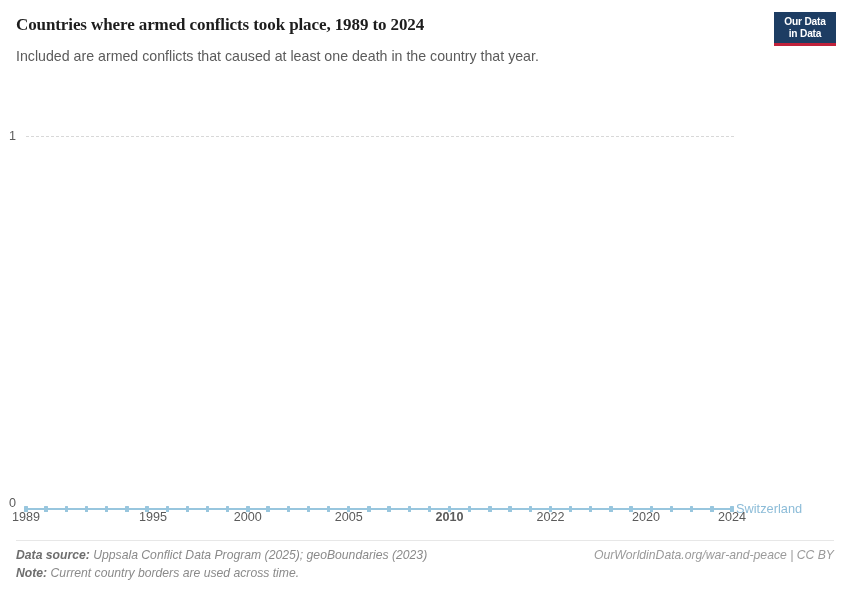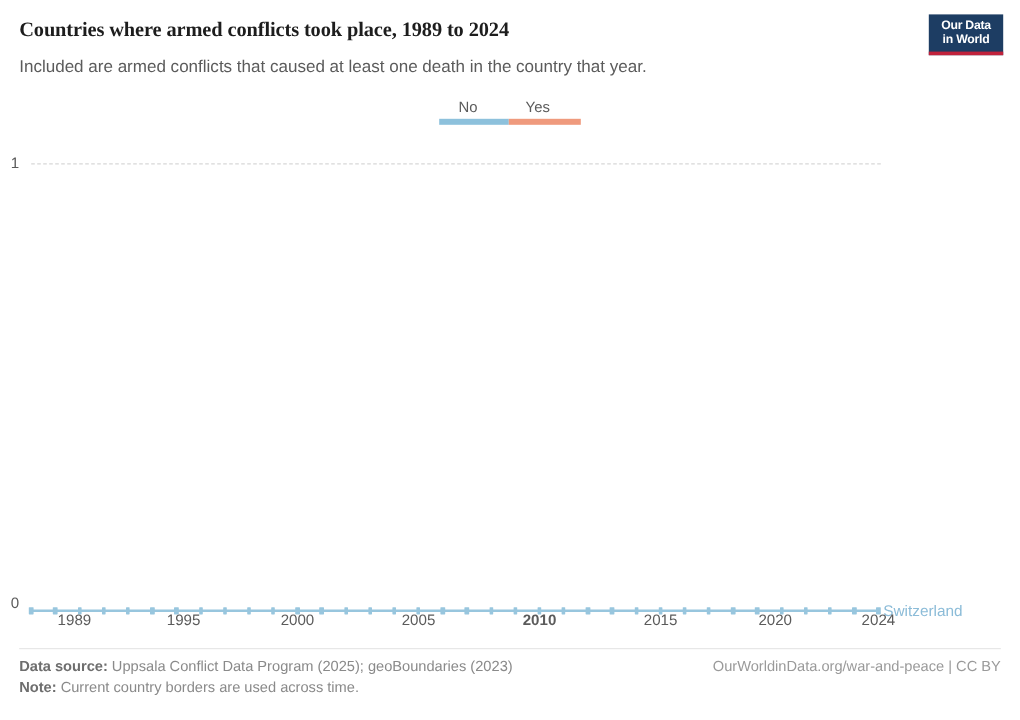--- a/index.html
+++ b/index.html
@@ -192,20 +192,21 @@
   }
   .footer {
     position: absolute;
     left: 16px;
     top: 547px;
     width: 818px;
   }
   .footer-row {
     position: relative;
     height: 18px;
+    font-style: italic;
   }
   .footer-left {
     position: absolute;
     left: 0;
     top: 0;
     font-size: 12.2px;
     color: #8a8a8a;
     font-family: "Liberation Sans", sans-serif;
     line-height: 17px;
     white-space: nowrap;
@@ -230,33 +231,23 @@
 
 <div id="chart-root">
 
   <div class="header">
     <h1 class="chart-title">Countries where armed conflicts took place, 1989 to 2024</h1>
     <p class="chart-subtitle">Included are armed conflicts that caused at least one death in the country that year.</p>
   </div>
 
   <div class="owid-logo">
     <div class="owid-logo-line">Our Data</div>
-    <div class="owid-logo-line">in World</div>
+    <div class="owid-logo-line">in Data</div>
   </div>
 
-  <div class="legend">
-    <div class="legend-labels">
-      <span class="legend-label no">No</span>
-      <span class="legend-label yes">Yes</span>
-    </div>
-    <div class="legend-bars">
-      <span class="legend-bar no"></span>
-      <span class="legend-bar yes"></span>
-    </div>
-  </div>
 
   <div class="plot">
 
     <div class="y-tick top">1</div>
 
     <div class="gridline-dashed"></div>
 
     <div class="y-tick bottom">0</div>
 
     <div class="series-line"></div>
@@ -296,26 +287,26 @@
         <div class="series-marker" style="left: 669.786px; background: rgb(152, 198, 222);"></div>
         <div class="series-marker" style="left: 689.957px; background: rgb(152, 198, 222);"></div>
         <div class="series-marker" style="left: 710.129px; background: rgb(152, 198, 222);"></div>
         <div class="series-marker" style="left: 730.3px; background: rgb(152, 198, 222);"></div>
       </div>
 
     <div class="series-label">Switzerland</div>
   </div>
 
   <div class="x-axis" id="x-axis">
-      <div class="x-tick" style="left: 26px; margin-left: 36px;">1989</div>
+      <div class="x-tick" style="left: 26px;">1989</div>
       <div class="x-tick" style="left: 153px;">1995</div>
       <div class="x-tick" style="left: 247.886px;">2000</div>
       <div class="x-tick" style="left: 348.743px;">2005</div>
       <div class="x-tick" style="left: 449.6px; font-weight: bold;">2010</div>
-      <div class="x-tick" style="left: 550.457px;">2015</div>
+      <div class="x-tick" style="left: 550.457px;">2022</div>
       <div class="x-tick" style="left: 646px;">2020</div>
       <div class="x-tick" style="left: 732px;">2024</div>
     </div>
 
   <div class="footer-rule"></div>
   <div class="footer">
     <div class="footer-row">
       <div class="footer-left">
         <b>Data source:</b>
         <span>Uppsala Conflict Data Program (2025); geoBoundaries (2023)</span>

